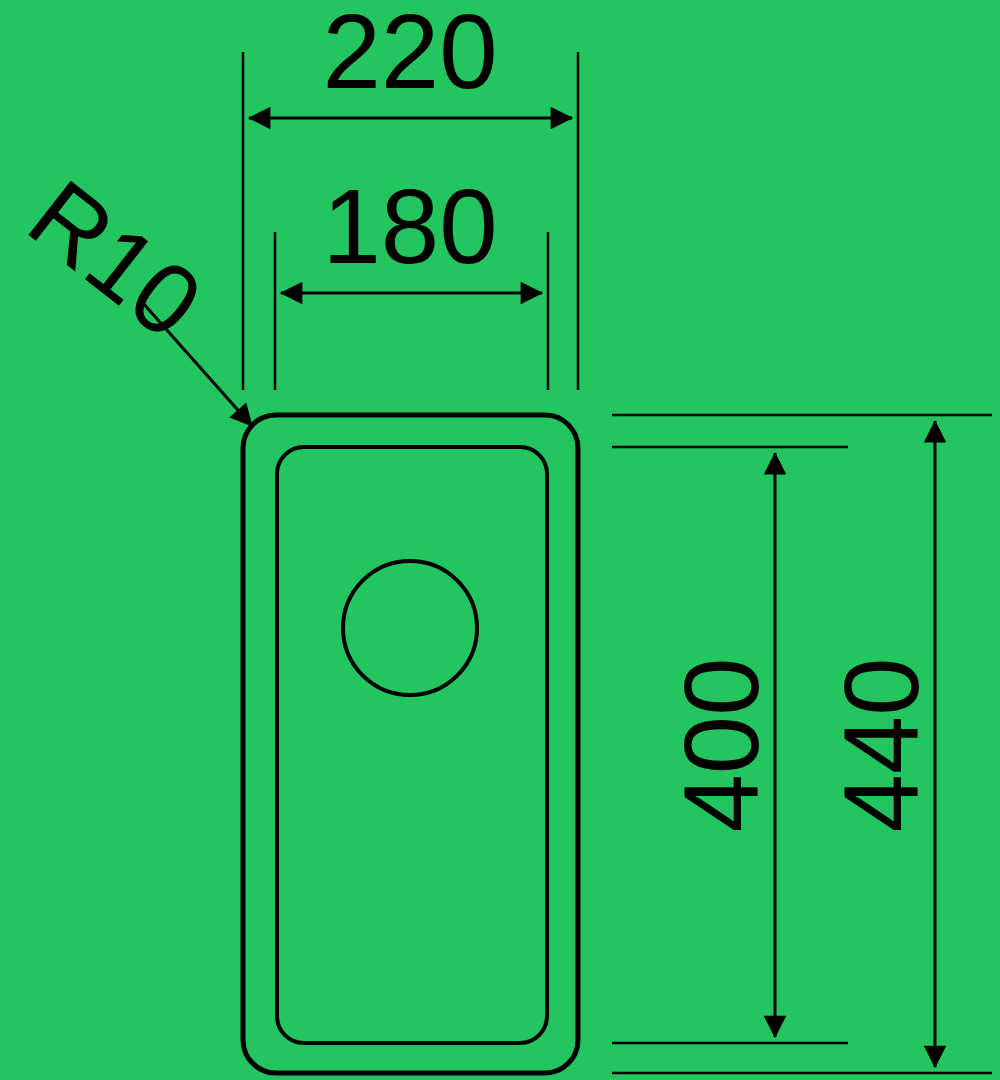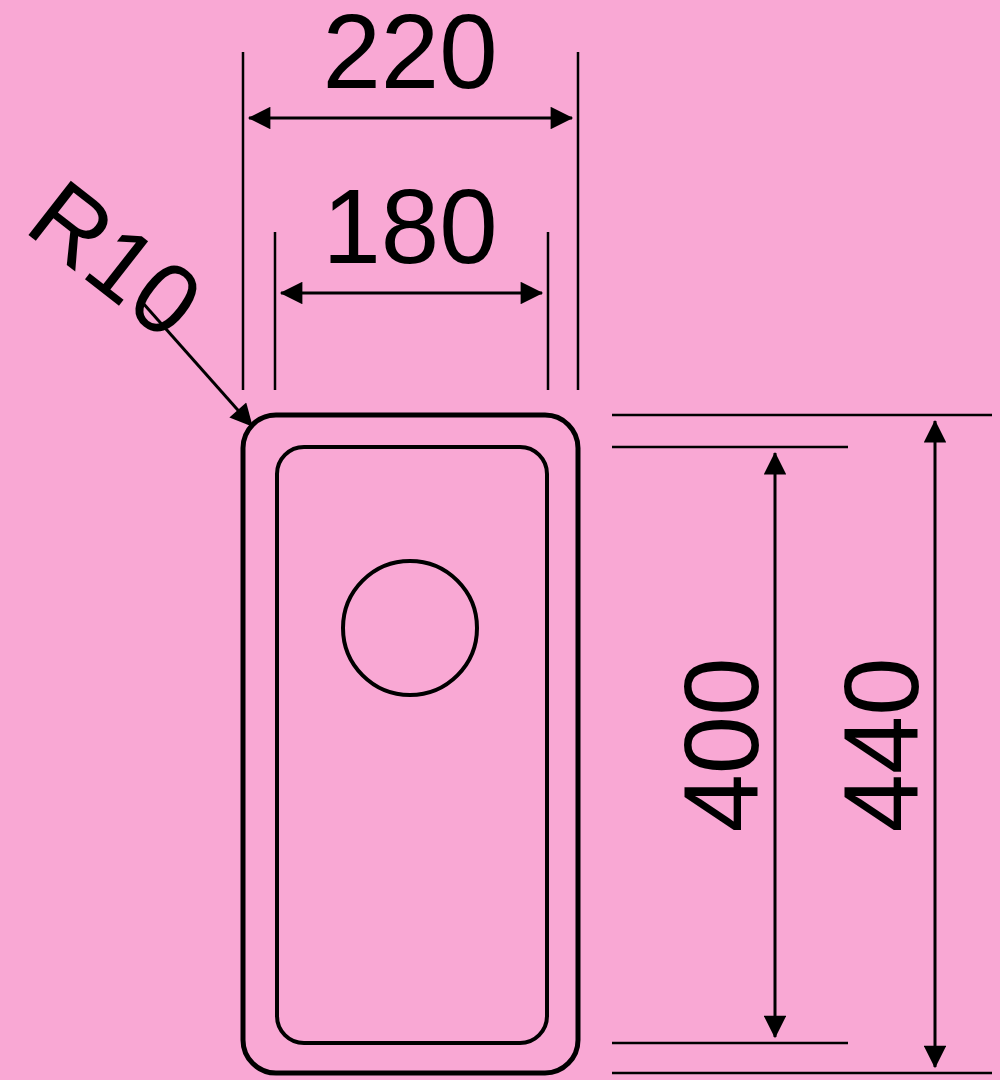--- a/index.html
+++ b/index.html
@@ -4,21 +4,21 @@
 <style>
   html, body {
     margin: 0;
     padding: 0;
     background: #ffffff;
   }
   .page {
     position: relative;
     width: 1000px;
     height: 1080px;
-    background: #f9a8d4;
+    background: #22c55e;
     overflow: hidden;
     font-family: "Liberation Sans", sans-serif;
   }
   svg {
     display: block;
   }
   text.dim-label {
     font-family: "Liberation Sans", sans-serif;
     font-size: 105px;
     fill: #000000;

